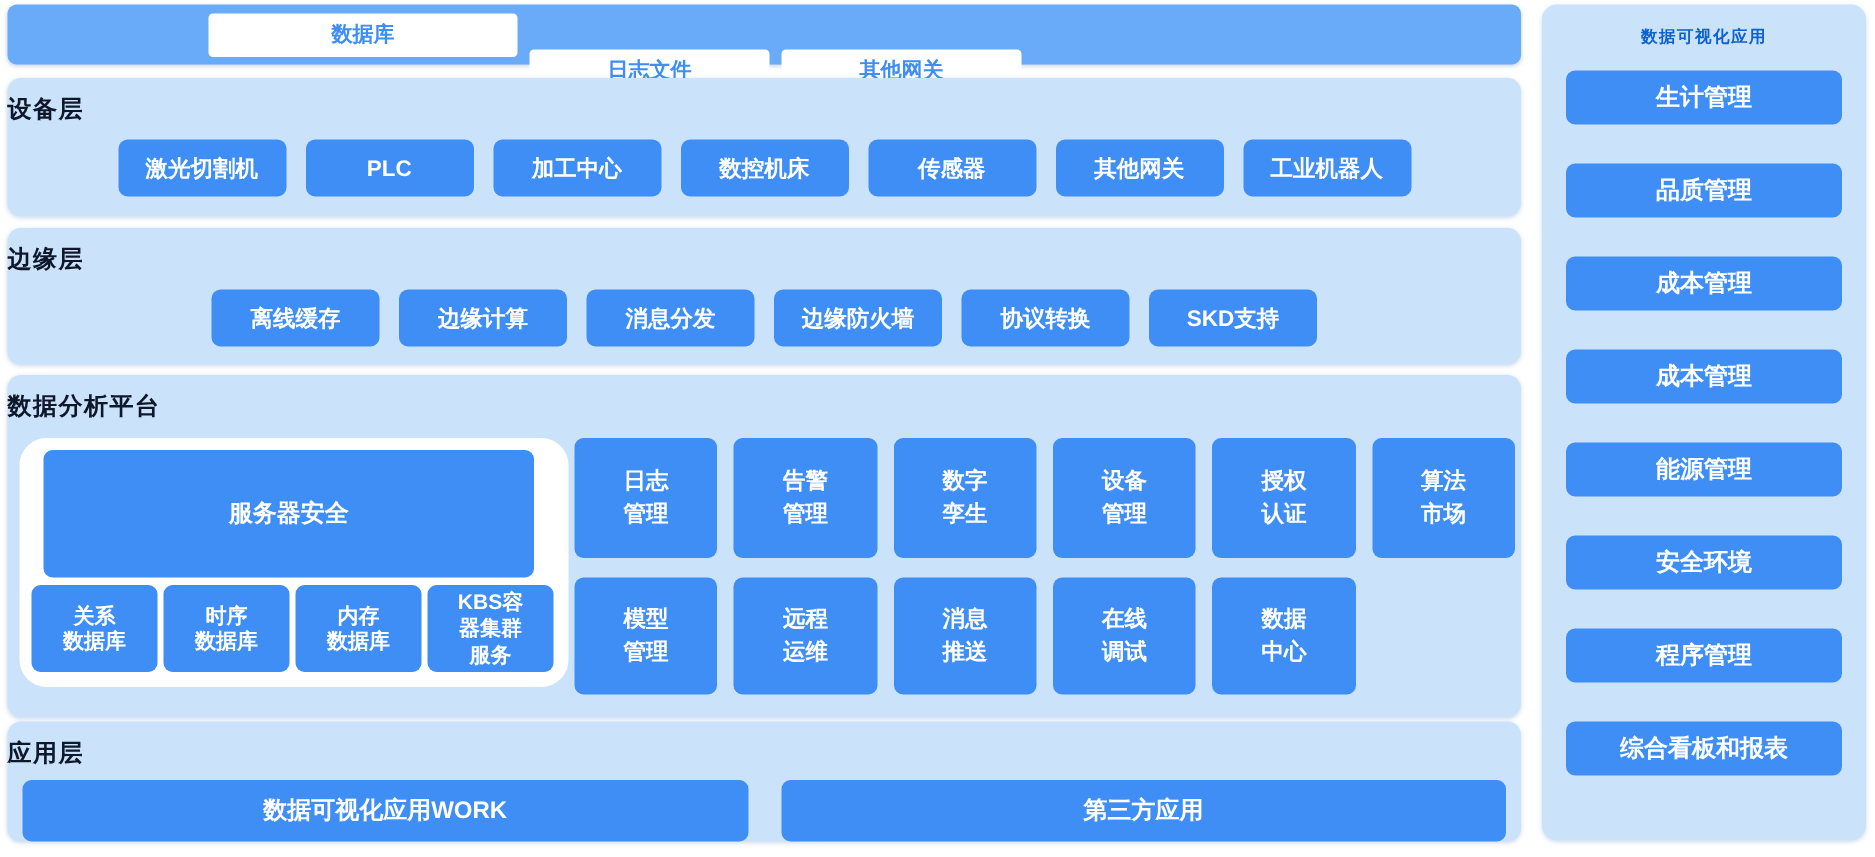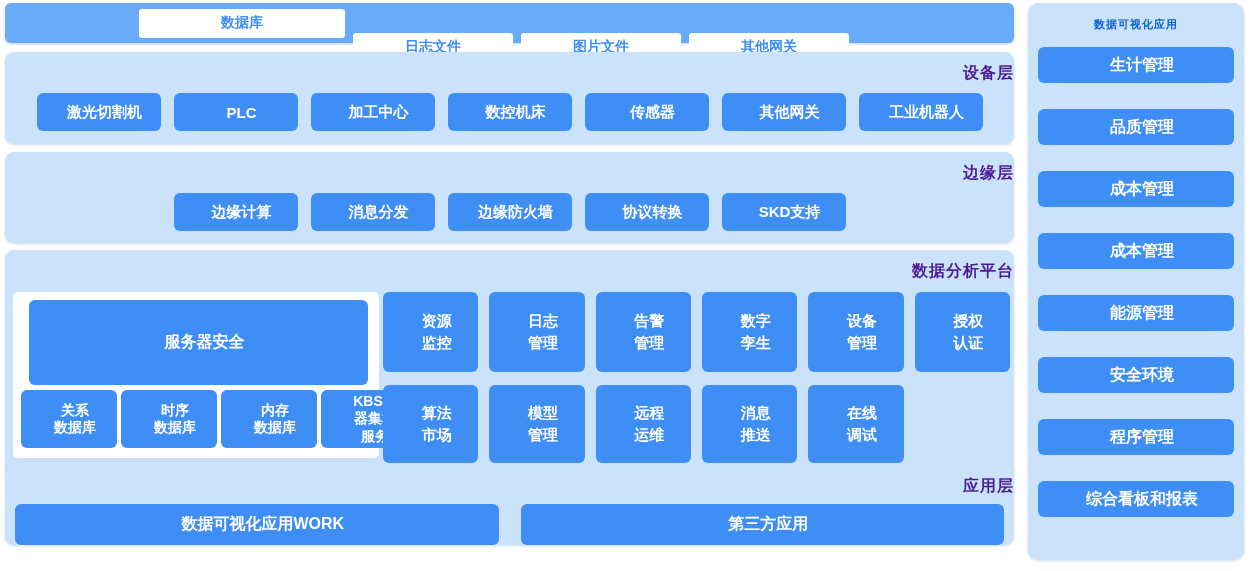--- a/index.html
+++ b/index.html
@@ -21,37 +21,37 @@
   .white-btn {
     height:29px; background:#ffffff; color:#3E8EF5; font-weight:bold;
     font-size:14px; display:flex; align-items:center; justify-content:center;
     border-radius:3px; cursor:pointer;
   }
   .wb-0 { width:206px; } .wb-n { width:160px;margin-top:48px; }
 
   #device-layer { top:52px;  height:92px; }
   #edge-layer   { top:152px; height:91px; }
   #platform     { top:250px; height:228px; }
-  #app-layer    { top:465px; height:80px; }
+  #app-layer    { top:481px; height:80px; }
 
   .layer-title {
-    text-align:right; color:#4c1d95; font-weight:bold; font-size:16px;
+    text-align:left; color:#0f172a; font-weight:bold; font-size:16px;
     padding-top:11px; letter-spacing:1px;
   }
   .btn-row { display:flex; justify-content:center; gap:13px; margin-top:9px; }
   .blue-btn {
     background:#3E8EF5; color:#ffffff; font-weight:bold; font-size:15px;
     display:flex; align-items:center; justify-content:center;
-    border-radius:6px; text-align:center; cursor:pointer;padding-left:12px;
+    border-radius:6px; text-align:center; cursor:pointer;
   }
   .row-btn { width:112px; height:38px; }
 
   #server-panel {
     position:absolute; left:8px; top:42px; width:366px; height:166px;
-    background:#ffffff; border-radius:5px;
+    background:#ffffff; border-radius:18px;
   }
   #server-main {
     position:absolute; left:16px; top:8px; width:327px; height:85px;
     font-size:16px;
   }
   .db-row { position:absolute; left:8px; top:98px; display:flex; gap:4px; }
   .db-btn {
     width:84px; height:58px; font-size:14px; line-height:1.25;
     white-space:pre-line;
   }
@@ -79,40 +79,40 @@
     gap:26px; margin-top:15px;
   }
   .sidebar-btn { width:184px; height:36px; font-size:16px; }
 </style>
 </head>
 <body>
 
 <div id="band-top" class="band">
   <div class="white-btn wb-0">数据库</div>
   <div class="white-btn wb-n">日志文件</div>
-  <div class="white-btn wb-n">图片文件</div>
   <div class="white-btn wb-n">其他网关</div>
 </div>
 
 <div id="device-layer" class="band layer">
   <div class="layer-title">设备层</div>
   <div class="btn-row">
     <div class="blue-btn row-btn">激光切割机</div>
     <div class="blue-btn row-btn">PLC</div>
     <div class="blue-btn row-btn">加工中心</div>
     <div class="blue-btn row-btn">数控机床</div>
     <div class="blue-btn row-btn">传感器</div>
     <div class="blue-btn row-btn">其他网关</div>
     <div class="blue-btn row-btn">工业机器人</div>
   </div>
 </div>
 
 <div id="edge-layer" class="band layer">
   <div class="layer-title">边缘层</div>
   <div class="btn-row">
+    <div class="blue-btn row-btn">离线缓存</div>
     <div class="blue-btn row-btn">边缘计算</div>
     <div class="blue-btn row-btn">消息分发</div>
     <div class="blue-btn row-btn">边缘防火墙</div>
     <div class="blue-btn row-btn">协议转换</div>
     <div class="blue-btn row-btn">SKD支持</div>
   </div>
 </div>
 
 <div id="platform" class="band layer">
   <div class="layer-title">数据分析平台</div>
@@ -126,42 +126,42 @@
 数据库</div>
       <div class="blue-btn db-btn">内存
 数据库</div>
       <div class="blue-btn db-btn">KBS容
 器集群
 服务</div>
     </div>
   </div>
 
   <div id="platform-grid">
-    <div class="blue-btn grid-btn">资源
-监控</div>
     <div class="blue-btn grid-btn">日志
 管理</div>
     <div class="blue-btn grid-btn">告警
 管理</div>
     <div class="blue-btn grid-btn">数字
 孪生</div>
     <div class="blue-btn grid-btn">设备
 管理</div>
     <div class="blue-btn grid-btn">授权
 认证</div>
     <div class="blue-btn grid-btn">算法
 市场</div>
     <div class="blue-btn grid-btn">模型
 管理</div>
     <div class="blue-btn grid-btn">远程
 运维</div>
     <div class="blue-btn grid-btn">消息
 推送</div>
     <div class="blue-btn grid-btn">在线
 调试</div>
+    <div class="blue-btn grid-btn">数据
+中心</div>
   </div>
 </div>
 
 <div id="app-layer" class="band layer">
   <div class="layer-title">应用层</div>
   <div class="app-row">
     <div class="blue-btn app-btn">数据可视化应用WORK</div>
     <div class="blue-btn app-btn">第三方应用</div>
   </div>
 </div>

